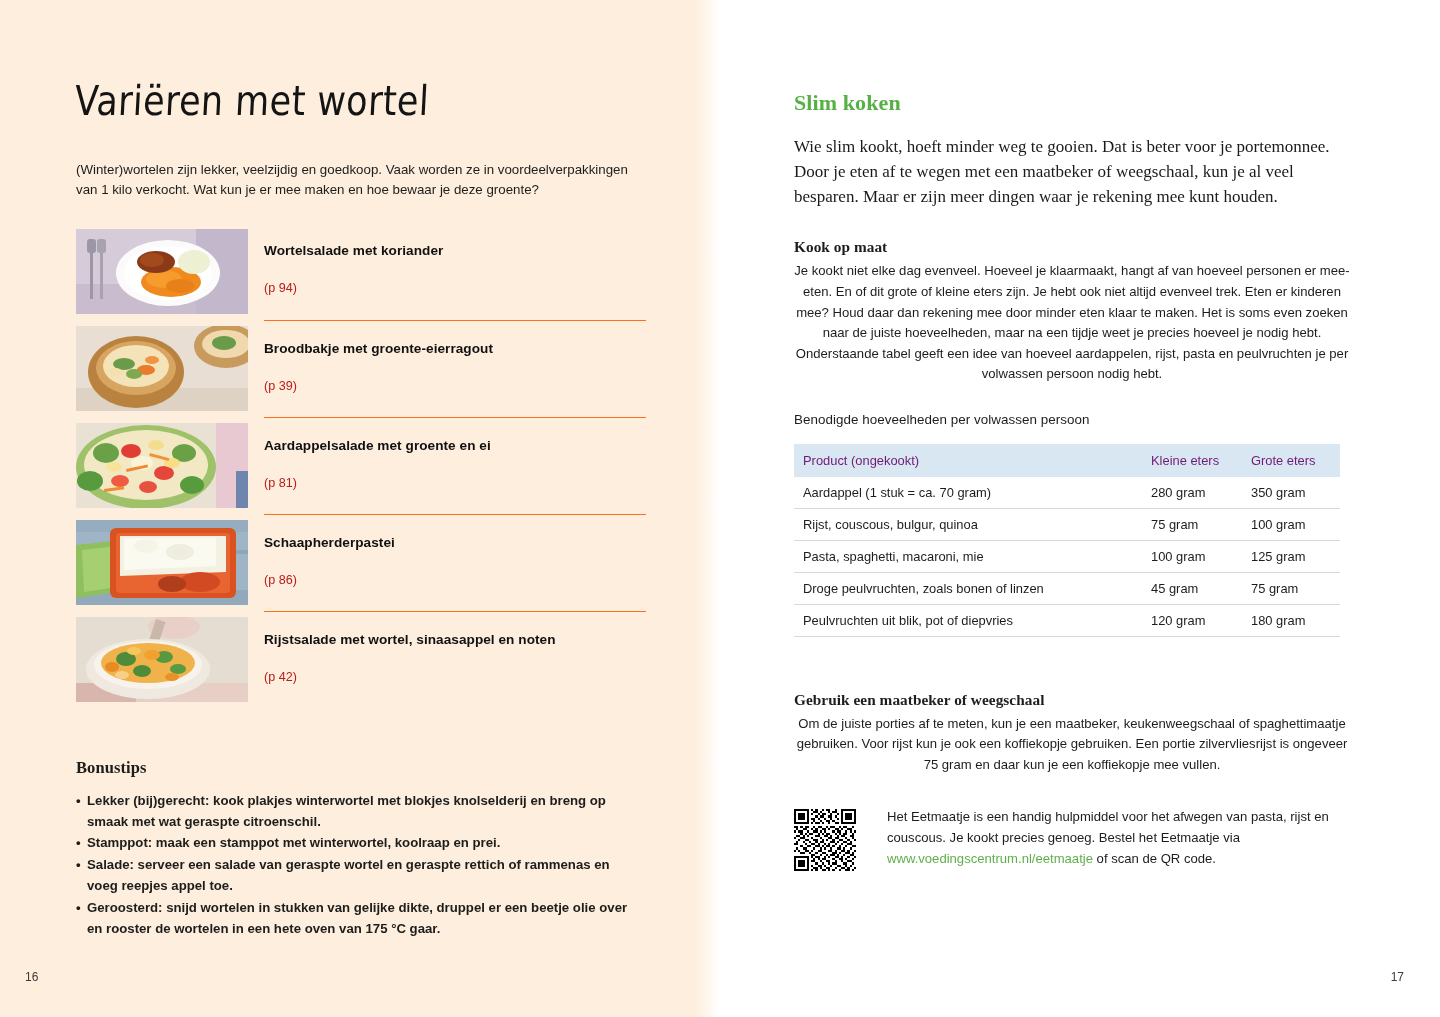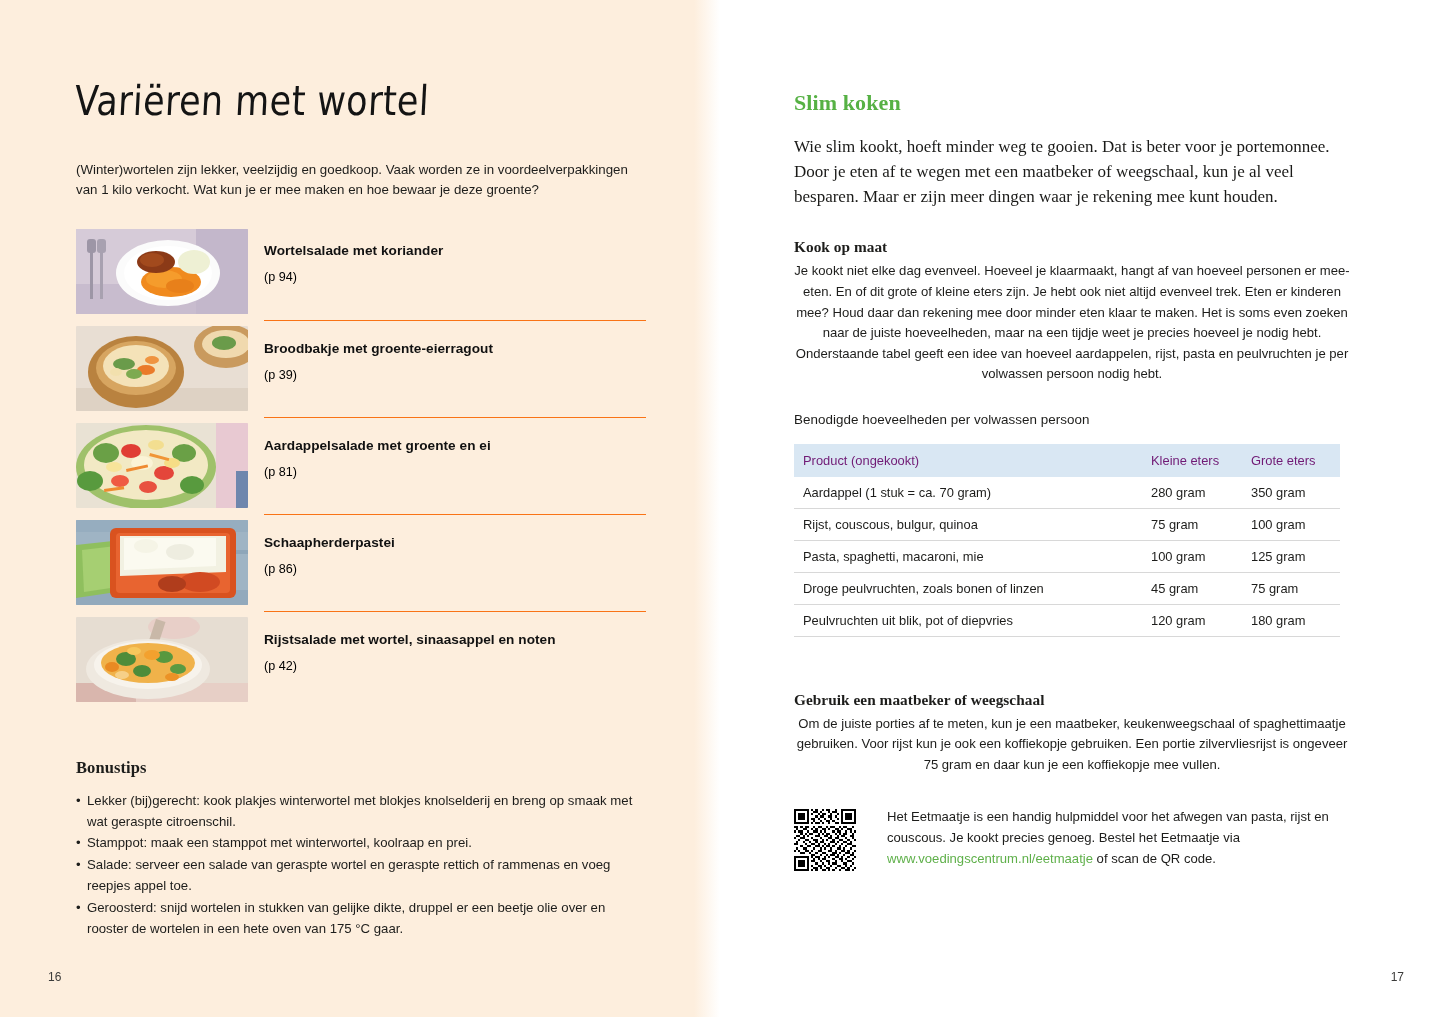--- a/index.html
+++ b/index.html
@@ -110,34 +110,35 @@
     height: 97px;
   }
   .recipe-name {
     font-size: 13.6px;
     font-weight: bold;
     color: #111;
     letter-spacing: 0.05px;
   }
   .recipe-page {
     font-size: 12.6px;
-    color: #000000;
-    margin-top: 12px;
+    color: #b91c1c;
+    margin-top: 23px;
   }
 
   .bonus-head {
     font-family: "Liberation Serif", serif;
     font-size: 16.5px;
     font-weight: bold;
     margin-top: 50px;
     letter-spacing: 0.1px;
   }
   .bonus-list {
     margin-top: 13px;
     width: 560px;
+    font-weight: bold;
   }
   .bonus-item {
     position: relative;
     padding-left: 11px;
     font-size: 13.2px;
     line-height: 1.58;
     margin-bottom: 1px;
   }
   .bonus-item::before {
     content: "\2022";
@@ -145,21 +146,21 @@
     left: 0;
     top: 0;
   }
 
   .folio {
     position: absolute;
     bottom: 33px;
     font-size: 12px;
     color: #3b3b3a;
   }
-  .folio-left  { left: 48px; }
+  .folio-left  { left: 25px; }
   .folio-right { right: 36px; }
 
   
   .right-inner {
     position: absolute;
     left: 74px;
     top: 0;
     width: 570px;
   }
 

